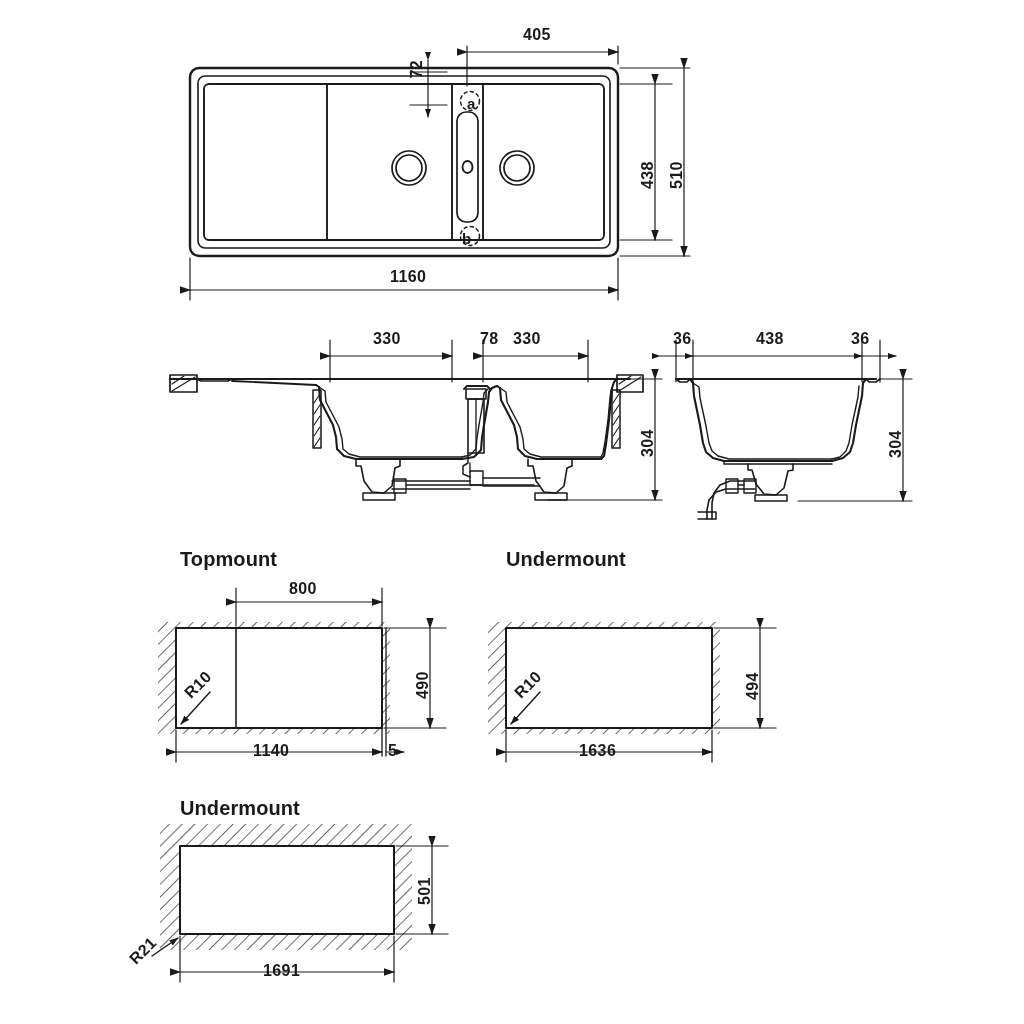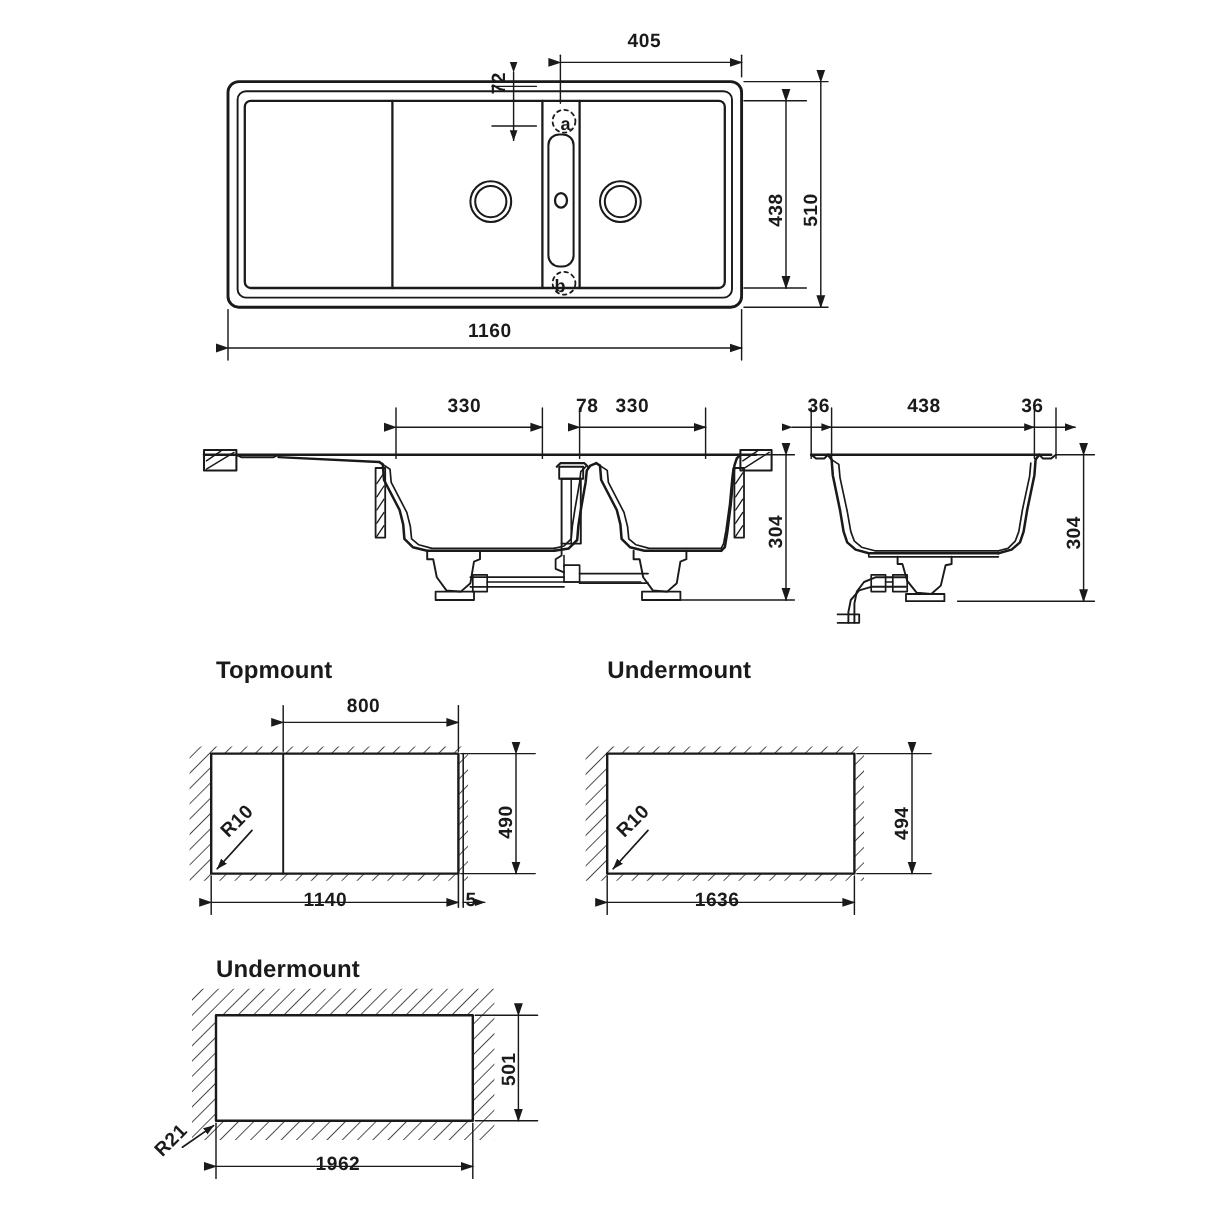--- a/index.html
+++ b/index.html
@@ -308,16 +308,16 @@
   <div class="lbl dim" style="left:388px;top:742px;">5</div>
   <div class="lbl dim" style="left:183px;top:676px;transform:rotate(-45deg);">R10</div>
 
   <div class="lbl title" style="left:506px;top:548px;">Undermount</div>
   <div class="lbl dimv" style="left:744px;top:700px;transform:rotate(-90deg);">494</div>
   <div class="lbl dim" style="left:579px;top:742px;">1636</div>
   <div class="lbl dim" style="left:513px;top:676px;transform:rotate(-45deg);">R10</div>
 
   <div class="lbl title" style="left:180px;top:797px;">Undermount</div>
   <div class="lbl dimv" style="left:416px;top:905px;transform:rotate(-90deg);">501</div>
-  <div class="lbl dim" style="left:263px;top:962px;">1962</div>
+  <div class="lbl dim" style="left:263px;top:962px;">1691</div>
   <div class="lbl dim" style="left:128px;top:942px;transform:rotate(-45deg);">R21</div>
 
 </div>
 
 </body></html>

